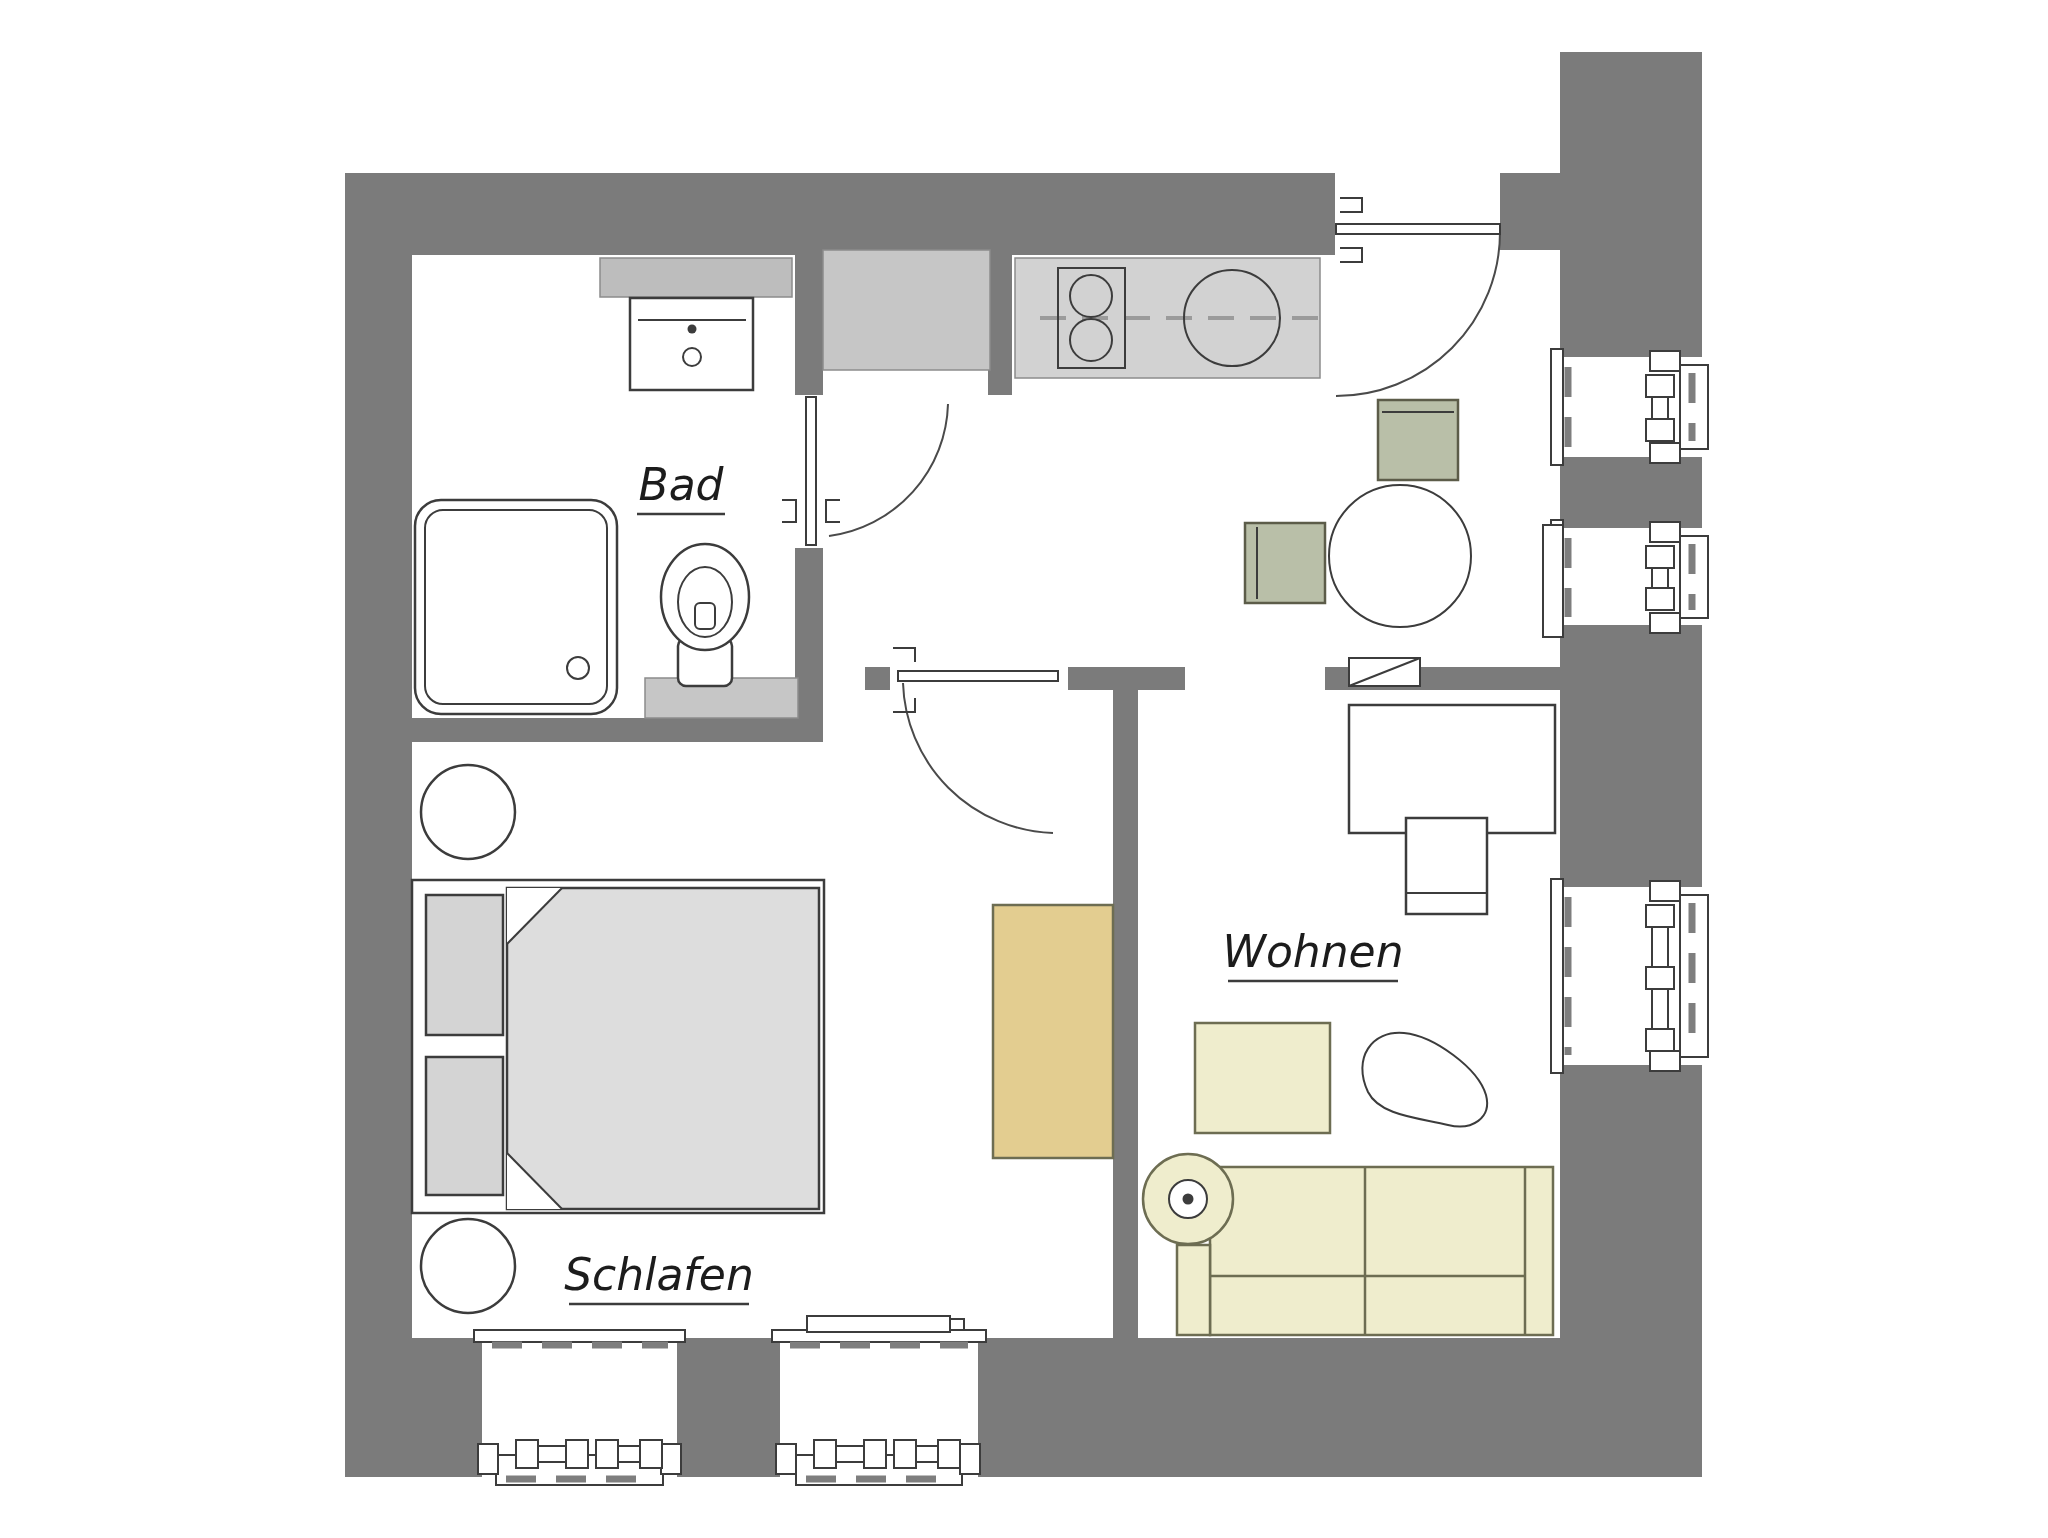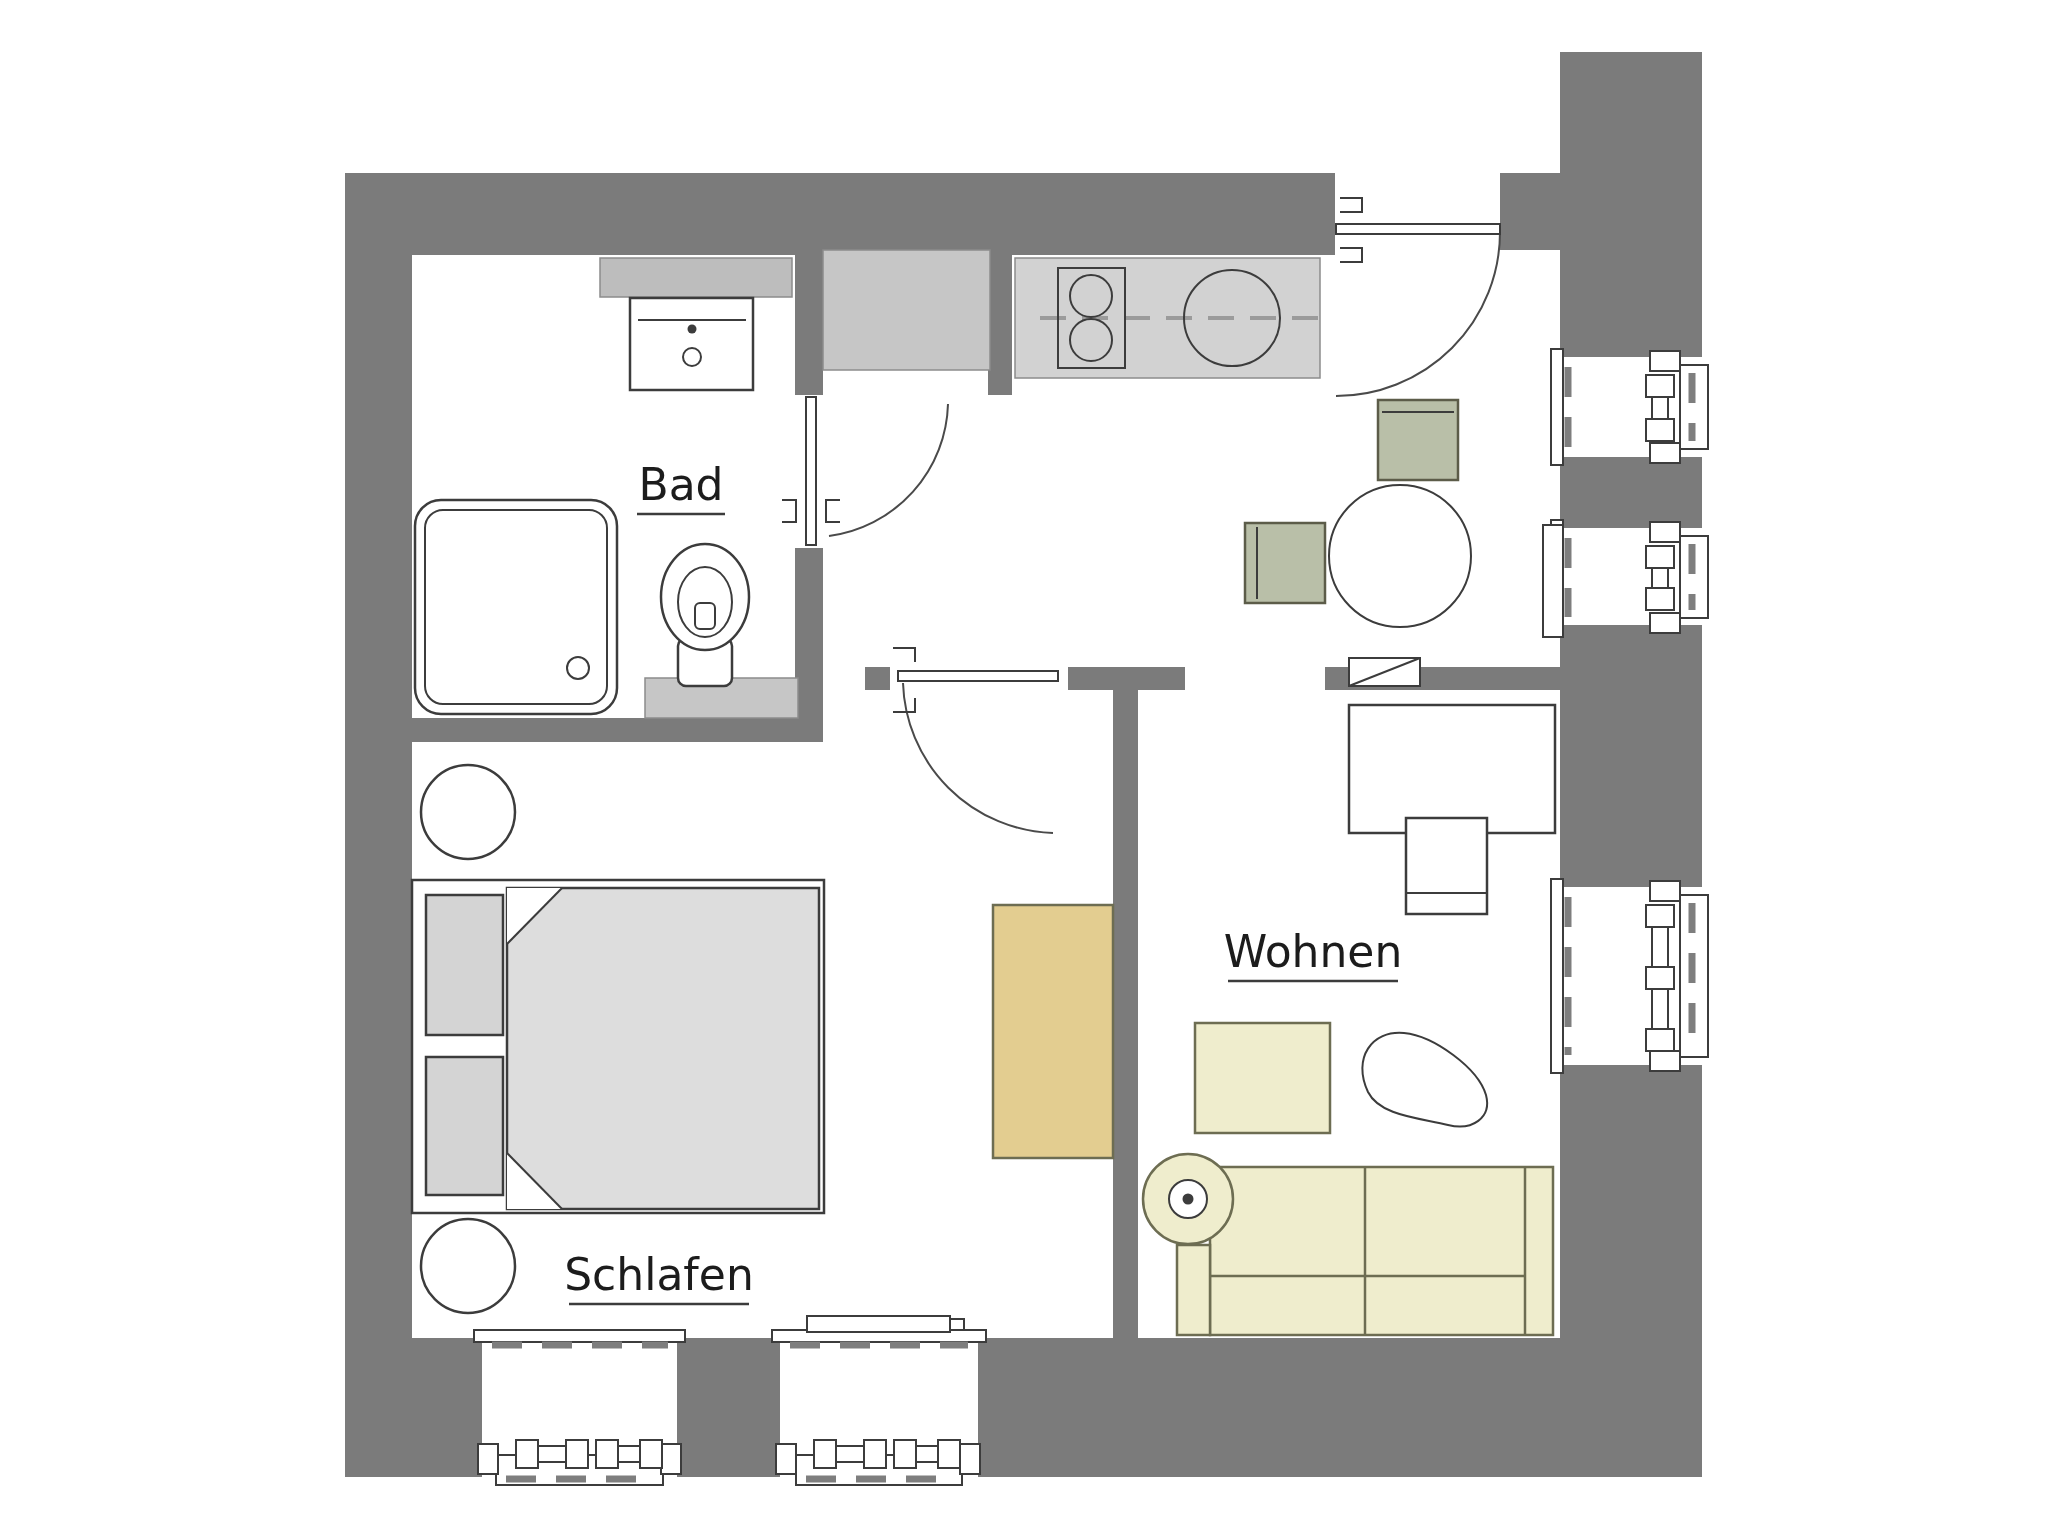--- a/index.html
+++ b/index.html
@@ -1,17 +1,17 @@
 <!DOCTYPE html>
 <html style="--wall: #7b7b7b; --fixture_light: #c6c6c6; --counter: #d2d2d2; --shelf: #bdbdbd; --bed: #dddddd; --pillow: #d4d4d4; --sage: #b9bfa8; --cream: #efedcd; --tan: #e3cd90; --line: #3c3c3c; --text: #1c1c1c;"><head>
 <meta charset="utf-8">
 <style>
   html,body{margin:0;padding:0;background:#ffffff;}
   .stage{position:relative;width:2048px;height:1538px;background:#ffffff;overflow:hidden;
-         font-family:"DejaVu Sans","Liberation Sans",sans-serif;}
+         font-family:"DejaVu Sans","Liberation Sans",sans-serif;font-style:italic;}
   svg{position:absolute;left:0;top:0;}
   .wall{fill:var(--wall);stroke:none;}
   .gap{fill:#ffffff;stroke:none;}
   .fixture{fill:var(--fixture_light);stroke:#8c8c8c;stroke-width:1.5;}
   .counter{fill:var(--counter);stroke:#8c8c8c;stroke-width:1.5;}
   .shelf{fill:var(--shelf);stroke:#8c8c8c;stroke-width:1.5;}
   .whitefx{fill:#ffffff;stroke:var(--line);stroke-width:2.5;}
   .whitefx-thin{fill:#ffffff;stroke:var(--line);stroke-width:2;}
   .bedfill{fill:var(--bed);stroke:var(--line);stroke-width:2.5;}
   .pillowfill{fill:var(--pillow);stroke:var(--line);stroke-width:2.5;}

